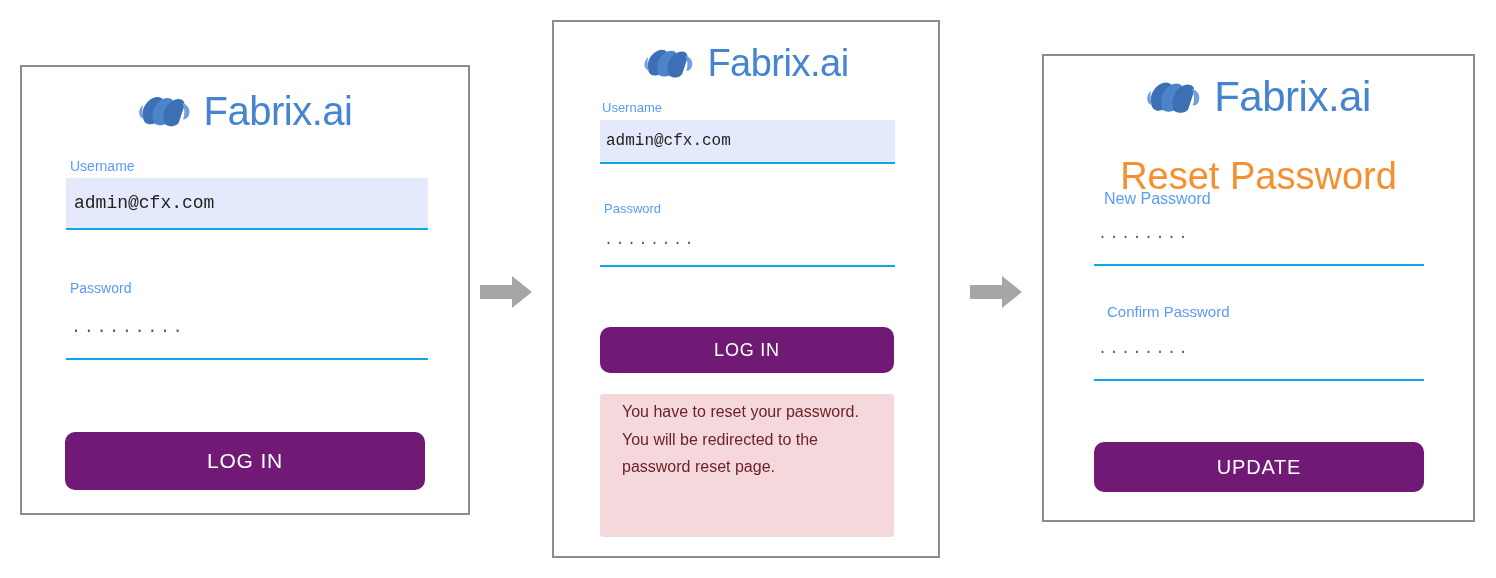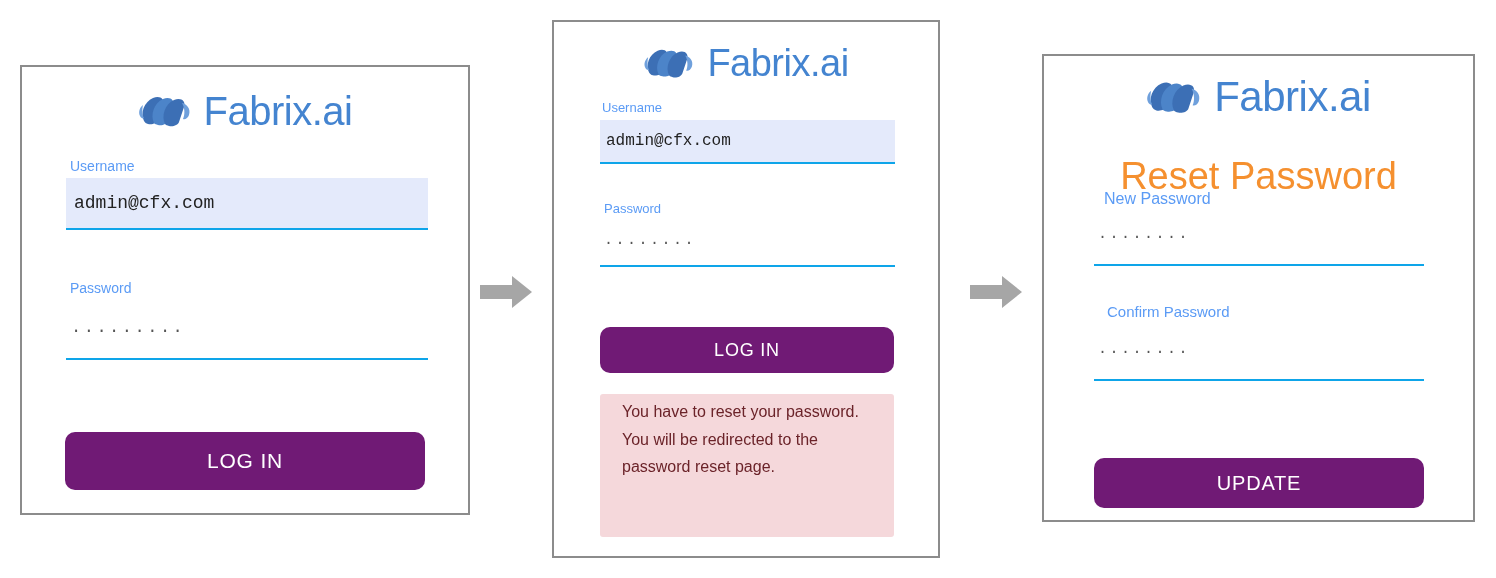--- a/index.html
+++ b/index.html
@@ -130,21 +130,21 @@
   #panel-reset .logo      { position:absolute; left:0; right:0; top:20px; }
   #panel-reset .logo-word { font-size: 42px; }
   #p3-title {
     position:absolute; left:0; right:0; top:101px;
     text-align:center; color:#F5902F; font-size:38px; line-height:1;
   }
   #p3-new-label     { position:absolute; left:60px; top:134px; font-size:16px; }
   #p3-new-input     { position:absolute; left:50px; top:155px; width:330px; height:55px; padding:0 4px; font-size:15px; }
   #p3-conf-label    { position:absolute; left:63px; top:248px; font-size:15px; }
   #p3-conf-input    { position:absolute; left:50px; top:270px; width:330px; height:55px; padding:0 4px; font-size:15px; }
-  #p3-update-btn    { position:absolute; left:50px; top:386px; width:330px; height:50px; font-size:20px;margin-top:16px; }
+  #p3-update-btn    { position:absolute; left:50px; top:386px; width:330px; height:50px; font-size:20px; }
 </style>
 </head>
 <body>
 
 <div class="panel" id="panel-login">
 
   <div class="logo">
     <svg class="logo-mark" width="56" height="40" viewBox="0 0 56 40">
       <path d="M6 30 C2 22 6 11 15 7 C22 4 27 8 25 14 L20 29 C19 32 14 34 10 33 C8 32.5 7 31.5 6 30 Z" fill="#3C6FB5"></path>
       <path d="M16 32 C12 24 16 12 25 8 C32 5 37 9 35 15 L30 30 C29 33 24 35 20 34 C18 33.5 17 33 16 32 Z" fill="#4C84C9"></path>

